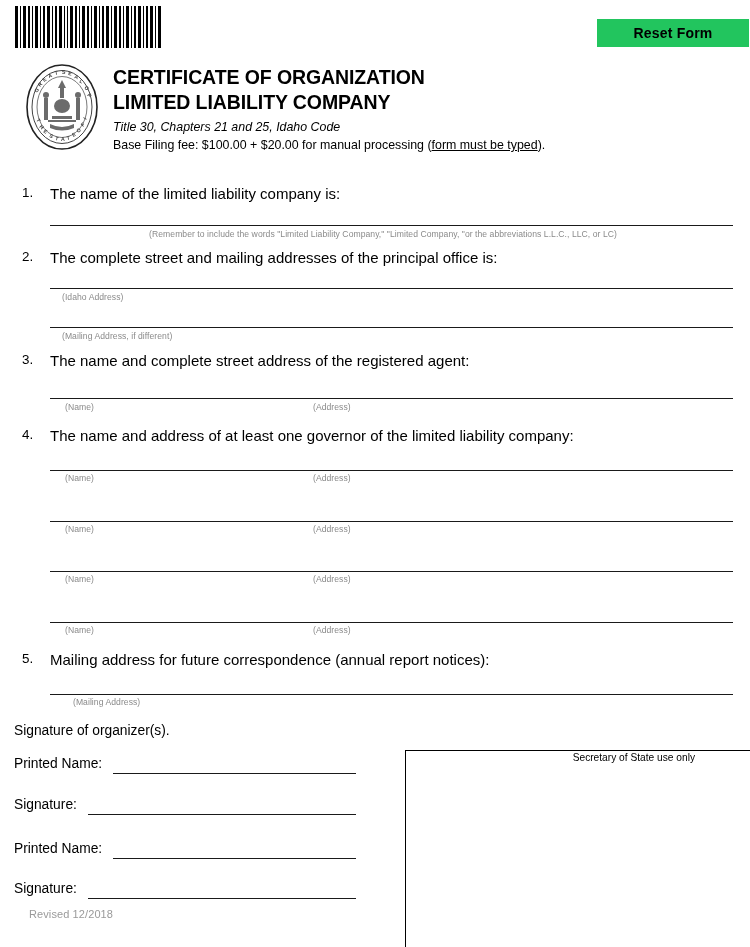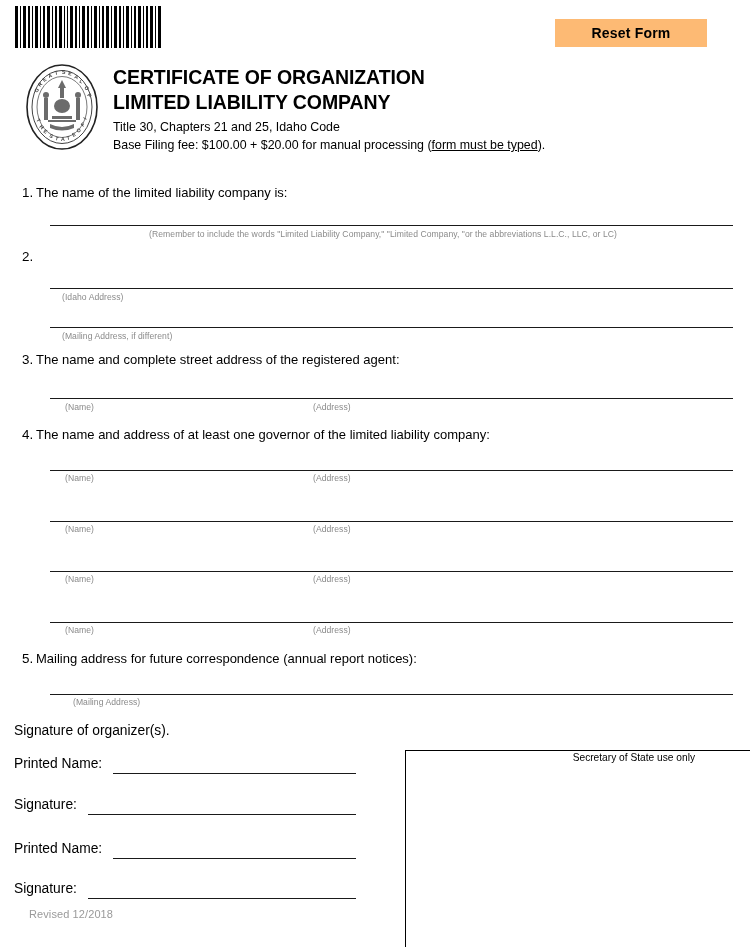--- a/index.html
+++ b/index.html
@@ -26,25 +26,25 @@
     left: 14px;
     top: 6px;
     width: 148px;
     height: 42px;
   }
   #barcode svg { display: block; }
 
   
   #reset-form-button {
     position: absolute;
-    left: 555px;
+    left: 597px;
     top: 19px;
     width: 152px;
     height: 28px;
-    background: #fdba74;
+    background: #22c55e;
     border: 0;
     font-family: "Liberation Sans", sans-serif;
     font-size: 14px;
     font-weight: bold;
     color: #000;
     letter-spacing: .2px;
     cursor: pointer;
     padding: 0;
     text-align: center;
     line-height: 28px;
@@ -71,36 +71,36 @@
     white-space: nowrap;
   }
   #title-line-1 { top: 66px; }
   #title-line-2 { top: 91px; }
   .hdr-sub {
     position: absolute;
     left: 113px;
     font-size: 12.4px;
     white-space: nowrap;
   }
-  #subtitle-code { top: 120px; }
+  #subtitle-code { top: 120px; font-style: italic; }
   #subtitle-fee  { top: 138px; }
   #subtitle-fee u { text-decoration: underline; }
 
   
   .item-num {
     position: absolute;
     left: 22px;
     font-size: 13.4px;
     width: 22px;
     text-align: left;
   }
   .item-text {
     position: absolute;
-    left: 36px;
-    font-size: 13px;
+    left: 50px;
+    font-size: 15px;
     white-space: nowrap;
   }
 
   
   .rule {
     position: absolute;
     left: 50px;
     width: 683px;
     height: 0;
     border-top: 1.6px solid #1a1a1a;
@@ -273,20 +273,21 @@
   <div class="hdr-title" id="title-line-2">LIMITED LIABILITY COMPANY</div>
   <div class="hdr-sub" id="subtitle-code">Title 30, Chapters 21 and 25, Idaho Code</div>
   <div class="hdr-sub" id="subtitle-fee"><span>Base Filing fee: $100.00 + $20.00 for manual processing (</span><u>form must be typed</u><span>).</span></div>
 
   <div class="item-num" style="top:185px">1.</div>
   <div class="item-text" style="top:185px">The name of the limited liability company is:</div>
   <div class="rule" style="top:225px"></div>
   <div class="caption centered" style="top:229px">(Remember to include the words "Limited Liability Company," "Limited Company, "or the abbreviations L.L.C., LLC, or LC)</div>
 
   <div class="item-num" style="top:249px">2.</div>
+  <div class="item-text" style="top:249px">The complete street and mailing addresses of the principal office is:</div>
   <div class="rule" style="top:288px"></div>
   <div class="caption" style="left:54px; top:292px">(Idaho Address)</div>
   <div class="rule" style="top:327px"></div>
   <div class="caption" style="left:54px; top:331px">(Mailing Address, if different)</div>
 
   <div class="item-num" style="top:352px">3.</div>
   <div class="item-text" style="top:352px">The name and complete street address of the registered agent:</div>
   <div class="rule" style="top:398px"></div>
   <div class="caption" style="left:57px; top:402px">(Name)</div>
   <div class="caption" style="left:305px; top:402px">(Address)</div>

